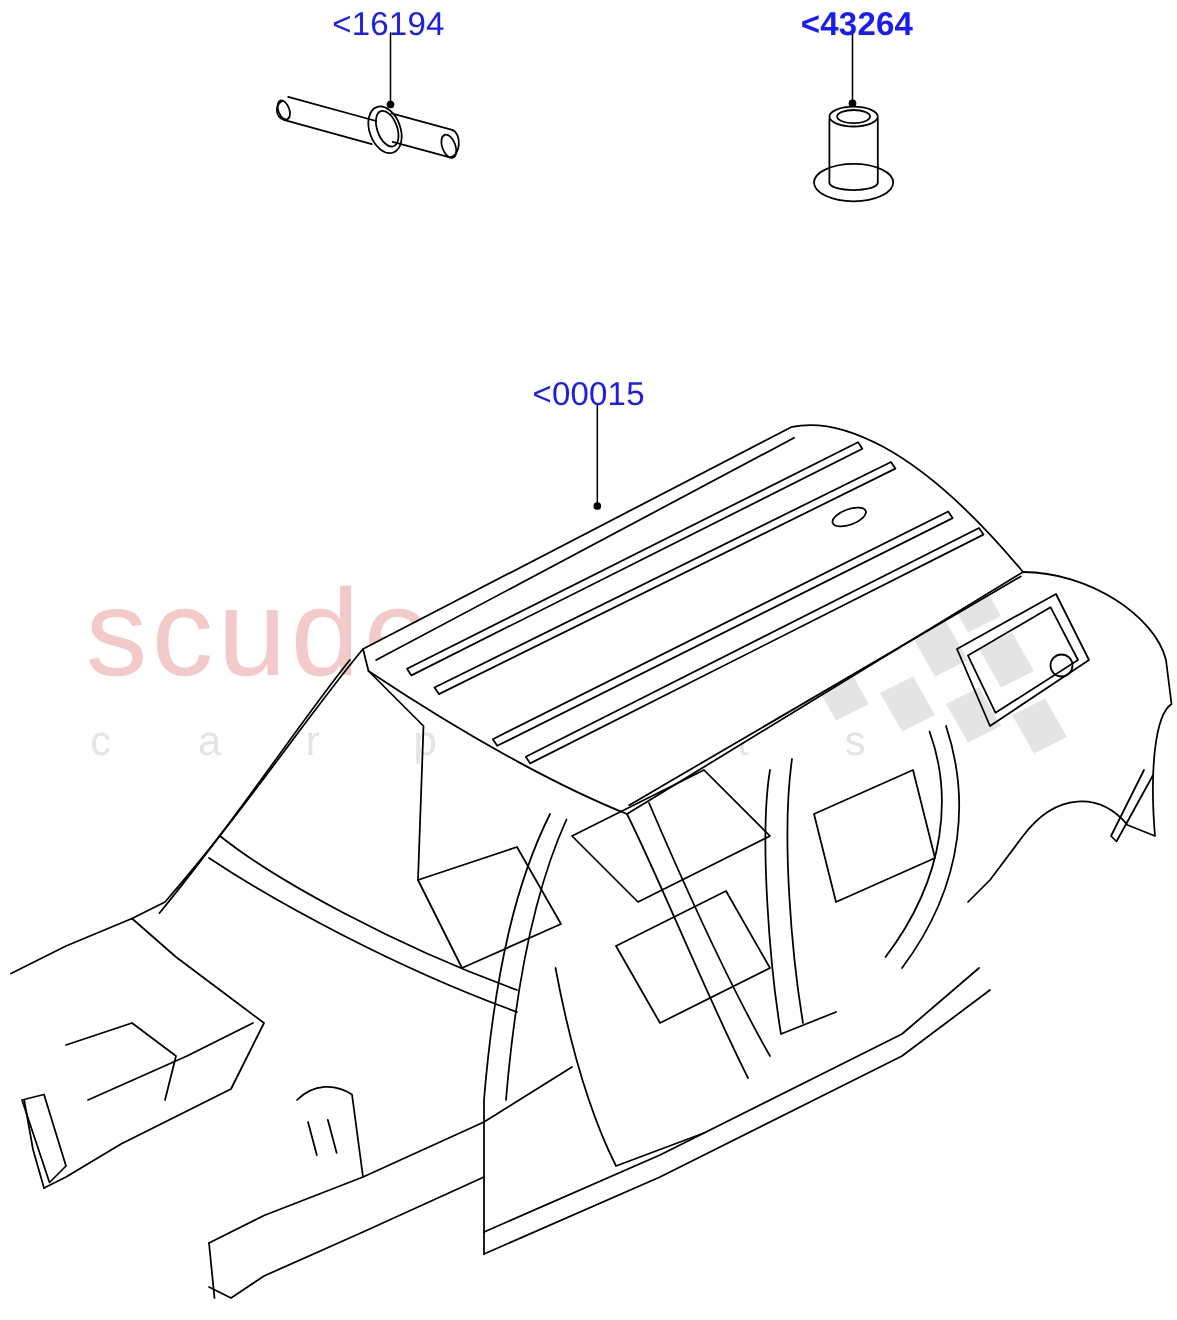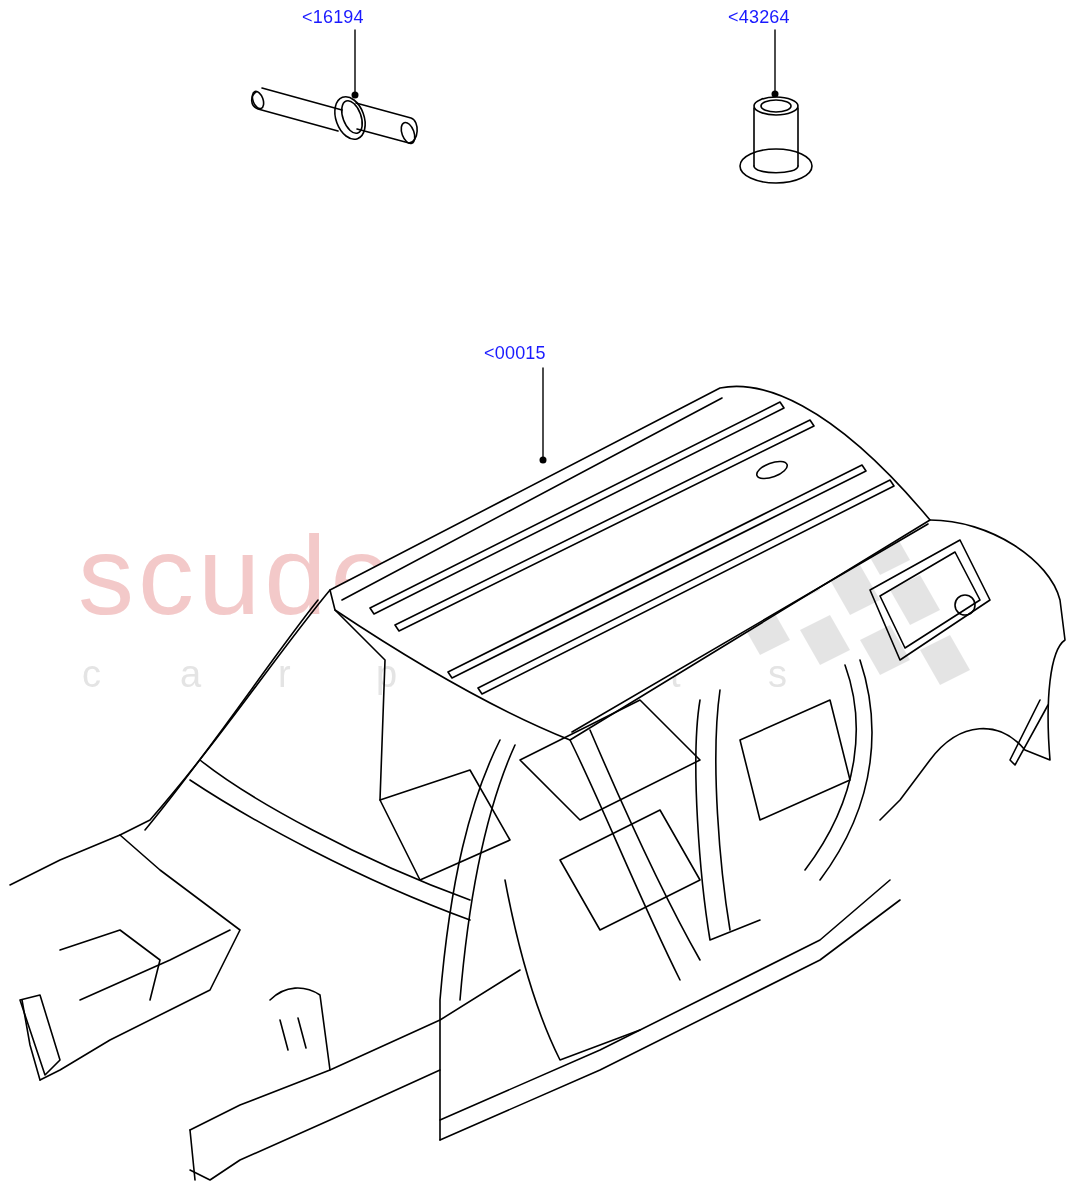--- a/index.html
+++ b/index.html
@@ -1,20 +1,20 @@
 <!DOCTYPE html>
 <html><head>
 <meta charset="utf-8">
 <style>
   html, body { margin: 0; padding: 0; background: #ffffff; }
   body { width: 1070px; height: 1200px; position: relative; overflow: hidden;
          font-family: "Liberation Sans", sans-serif; }
   .canvas { position: absolute; left: 0; top: 0; width: 1070px; height: 1200px; }
   .callout { position: absolute; font-family: "Liberation Sans", sans-serif;
-             font-size: 18px; color: #1a1aff; letter-spacing: 0.2px; line-height: 1;
+             font-size: 30px; color: #1a1aff; letter-spacing: 0.2px; line-height: 1;
              cursor: pointer; white-space: nowrap; }
   .wm-main { position: absolute; left: 78px; top: 520px; font-family: "Liberation Sans", sans-serif;
              font-size: 112px; color: #f3c9c9; letter-spacing: 4px; line-height: 1; }
   .wm-sub { position: absolute; left: 82px; top: 655px; font-family: "Liberation Sans", sans-serif;
             font-size: 38px; color: #e4e4e4; line-height: 1; }
   .wm-sub span { display: inline-block; width: 98px; }
   svg { position: absolute; left: 0; top: 0; }
 </style>
 </head>
 <body>
@@ -116,15 +116,15 @@
       <path d="M520,760 L640,700 L700,760 L580,820 Z"></path>
       <path d="M560,860 L660,810 L700,880 L600,930 Z"></path>
       <path d="M740,740 L830,700 L850,780 L760,820 Z"></path>
       <path d="M380,800 L470,770 L510,840 L420,880 Z"></path>
     </g>
     <line x1="543" y1="368" x2="543" y2="458" stroke-width="1.4"></line>
     <circle cx="543" cy="460" r="3.5" fill="#000" stroke="none"></circle>
   </svg>
 
   <div class="callout" style="left:302px; top:8px;">&lt;16194</div>
-  <div class="callout" style="left:728px; top:8px;">&lt;43264</div>
+  <div class="callout" style="left:728px; top:8px;font-weight:bold;">&lt;43264</div>
   <div class="callout" style="left:484px; top:344px;">&lt;00015</div>
 </div>
 
 </body></html>

